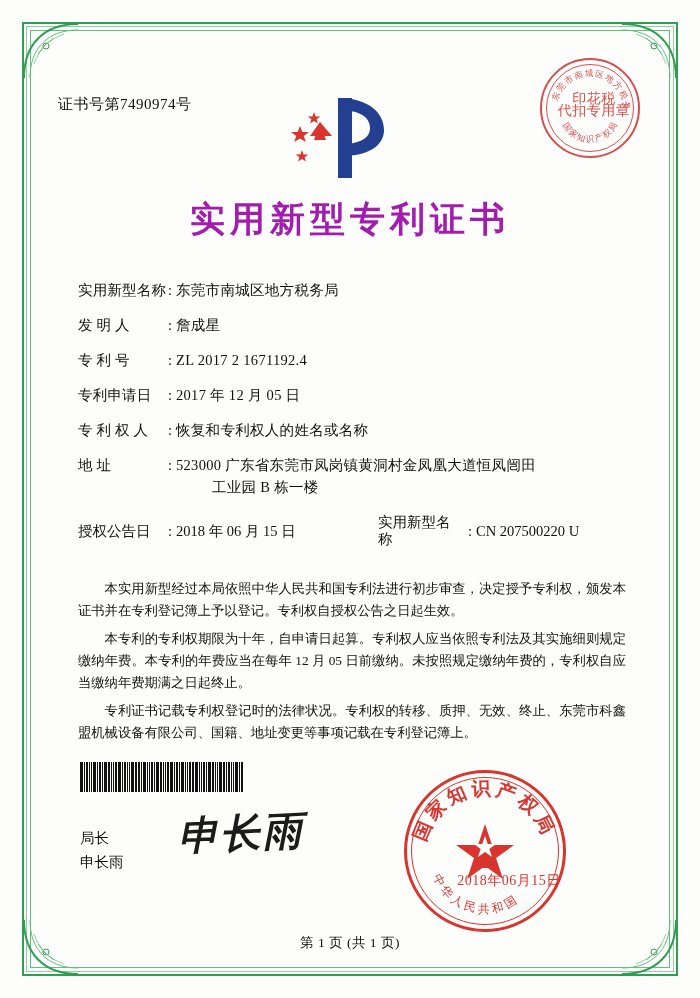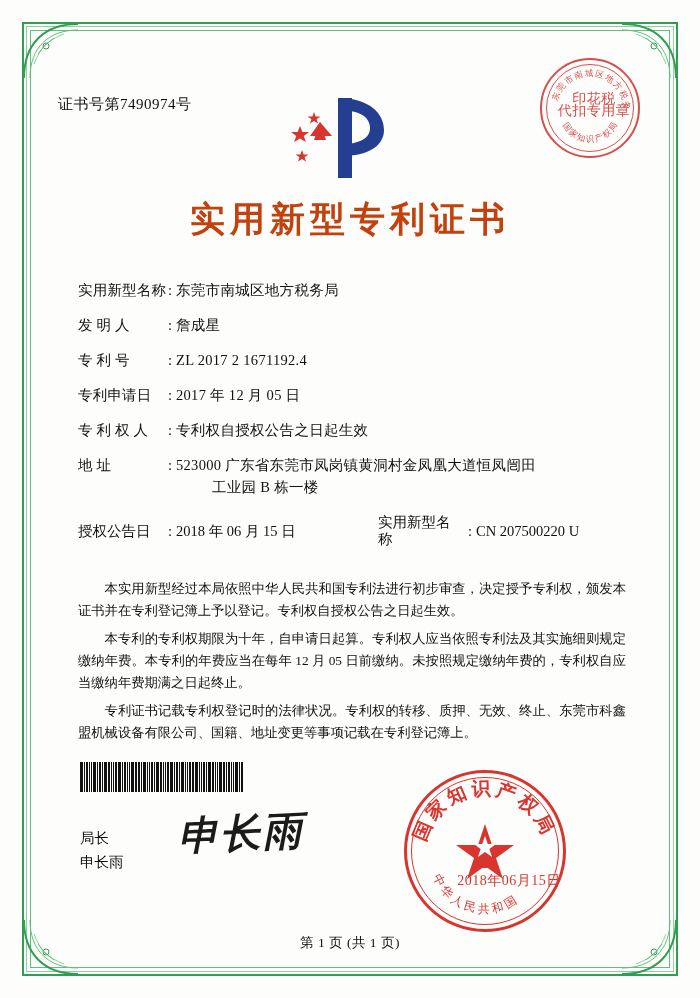--- a/index.html
+++ b/index.html
@@ -112,21 +112,21 @@
   }
 
   .title {
     position: absolute;
     left: 0; right: 0;
     top: 196px;
     text-align: center;
     font-size: 35px;
     font-weight: bold;
     letter-spacing: 5px;
-    color: #c2410c;
+    color: #a21caf;
   }
 
   
   .fields {
     position: absolute;
     left: 78px;
     top: 282px;
     width: 560px;
     font-size: 14.5px;
     line-height: 17px;
@@ -396,21 +396,21 @@
 
     <div class="row">
       <span class="lbl">专利申请日</span>
       <span class="colon">:</span>
       <span class="val">2017 年 12 月 05 日</span>
     </div>
 
     <div class="row">
       <span class="lbl spread">专 利 权 人</span>
       <span class="colon">:</span>
-      <span class="val">专利权自授权公告之日起生效</span>
+      <span class="val">恢复和专利权人的姓名或名称</span>
     </div>
 
     <div class="row">
       <span class="lbl spread">地    址</span>
       <span class="colon">:</span>
       <span class="val">
         <span>523000  广东省东莞市凤岗镇黄洞村金凤凰大道恒凤闿田</span>
         <span class="line2">工业园 B 栋一楼</span>
       </span>
     </div>

